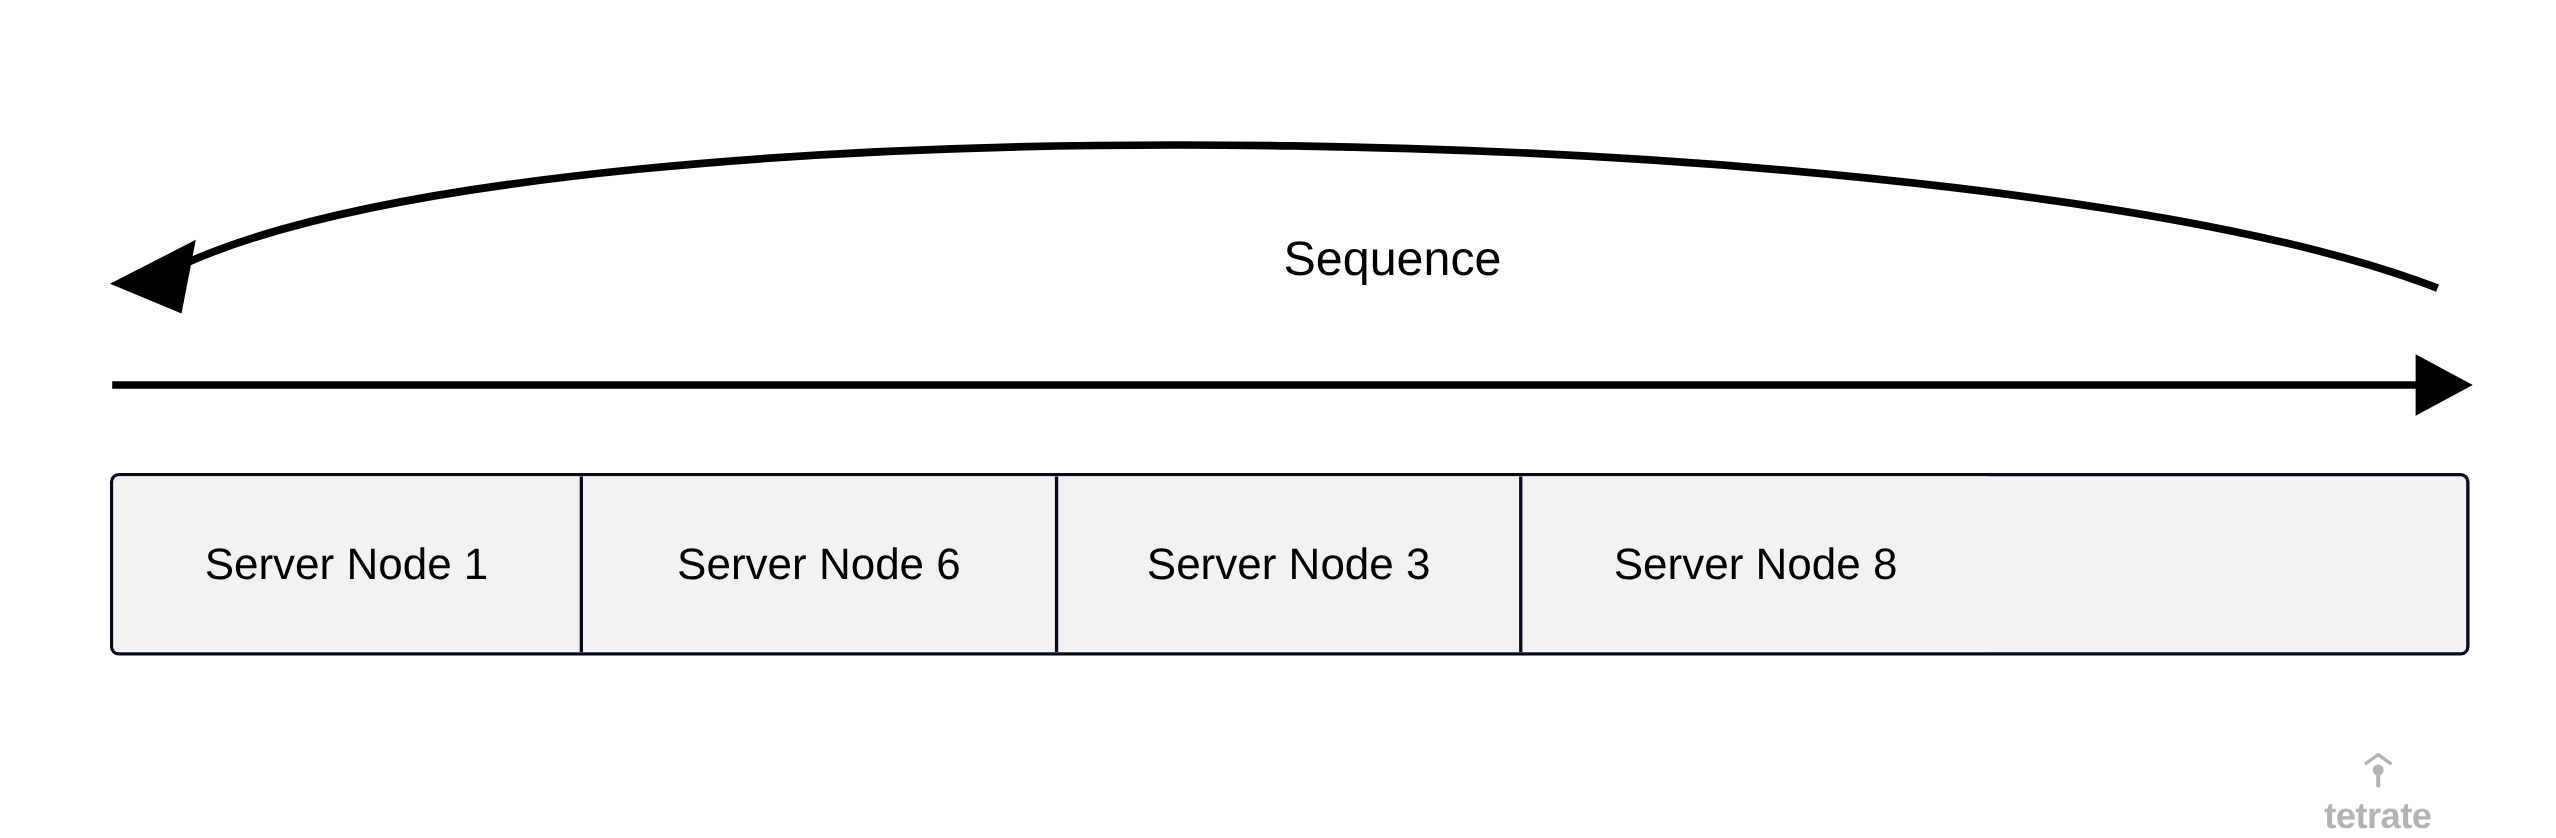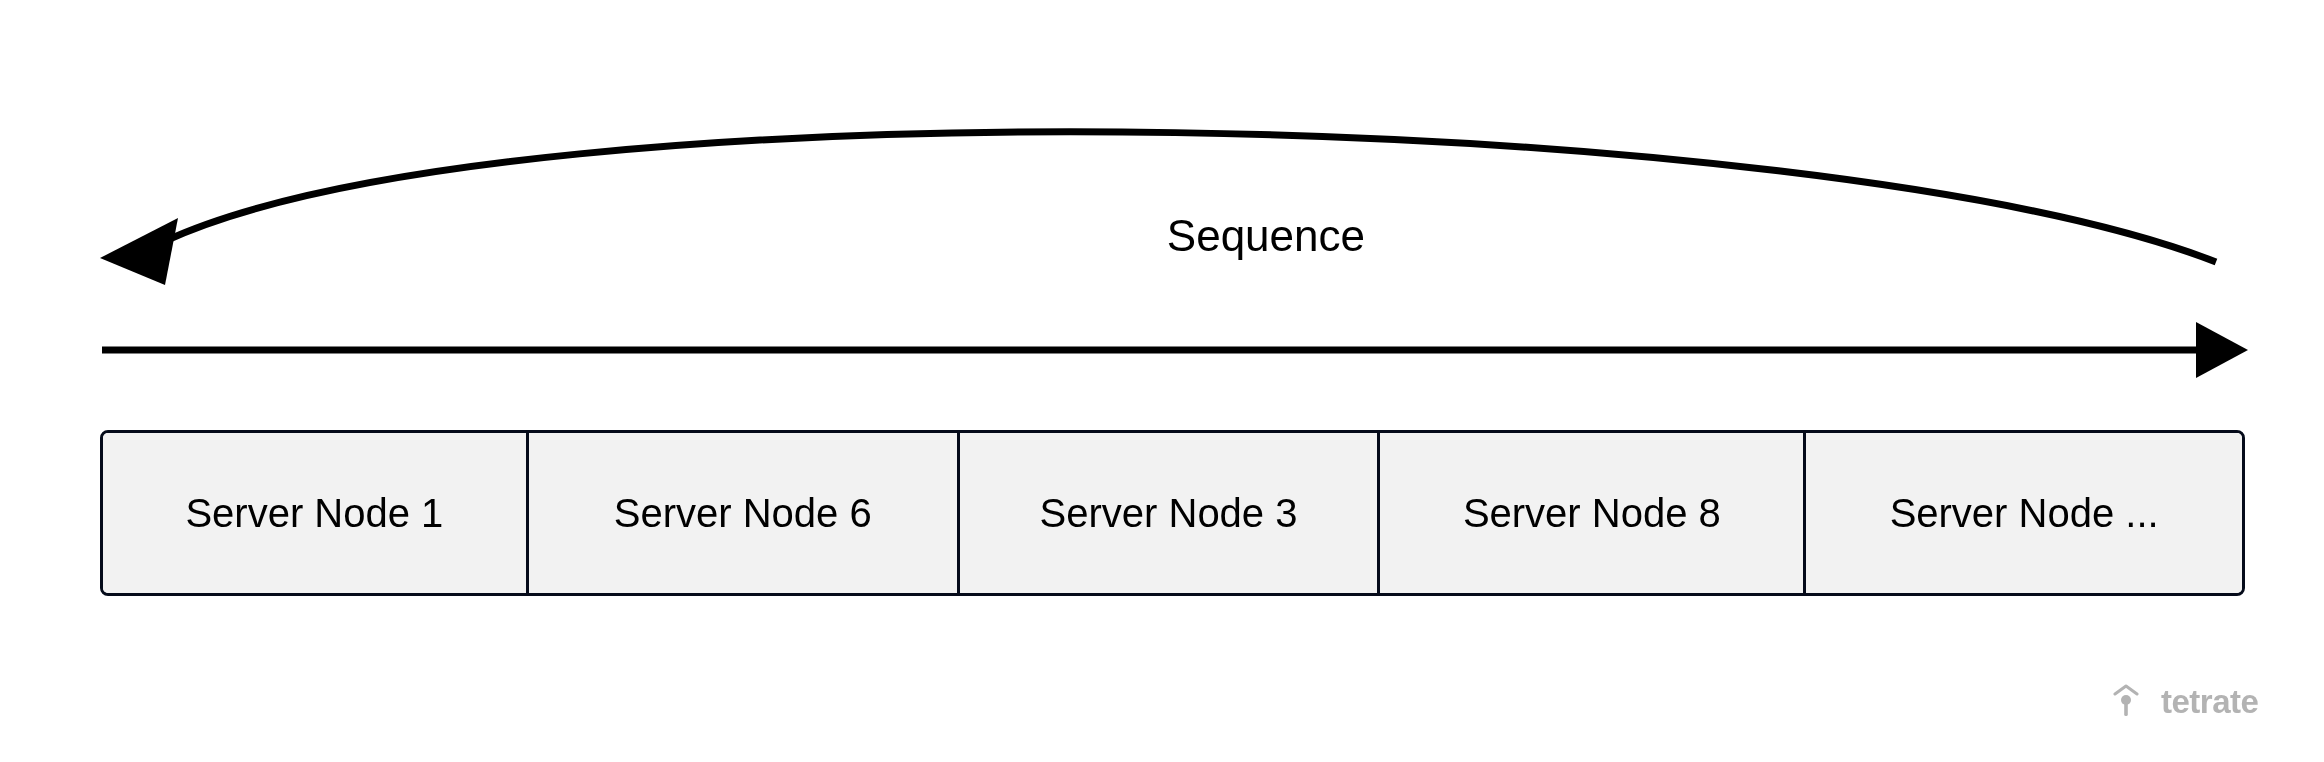--- a/index.html
+++ b/index.html
@@ -78,23 +78,23 @@
   .cell-w-3 { width: 422px; }
   .cell-w-4 { width: 427px; }
   .cell-w-5 { width: 440px; }
 
   
   #tetrate-logo {
     position: absolute;
     left: 2113px;
     top: 684px;
     display: flex;
-    flex-direction: row;
+    flex-direction: column;
     align-items: center;
-    gap: 22px;
+    gap: 7px;
   }
   #tetrate-mark {
     display: block;
     width: 26px;
     height: 34px;
   }
   #tetrate-wordmark {
     font-size: 33px;
     line-height: 33px;
     font-weight: bold;
@@ -130,23 +130,20 @@
     </div>
     <div class="node-cell cell-w-2">
       <span>Server Node 6</span>
     </div>
     <div class="node-cell cell-w-3">
       <span>Server Node 3</span>
     </div>
     <div class="node-cell cell-w-4">
       <span>Server Node 8</span>
     </div>
-    <div class="node-cell cell-w-5">
-      <span>Server Node ...</span>
-    </div>
   </div>
 
   <div id="tetrate-logo">
     <svg id="tetrate-mark" viewBox="0 0 26 34" xmlns="http://www.w3.org/2000/svg">
       <path d="M 2 10 L 13 2 L 24 10" fill="none" stroke="#b3b3b3" stroke-width="3" stroke-linecap="round" stroke-linejoin="round"></path>
       <circle cx="13" cy="16" r="5" fill="#b3b3b3"></circle>
       <rect x="11.2" y="19" width="3.6" height="13" rx="1.6" fill="#b3b3b3"></rect>
     </svg>
     <span id="tetrate-wordmark">tetrate</span>
   </div>

